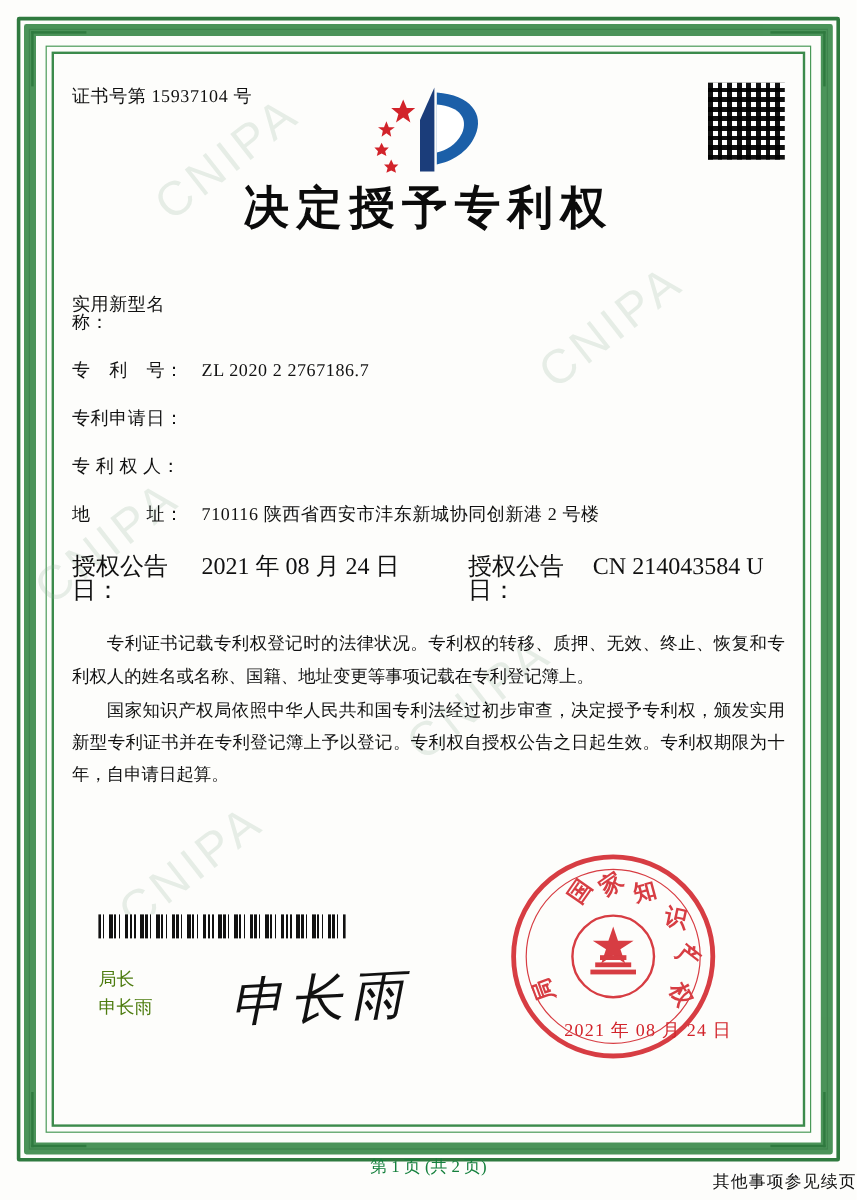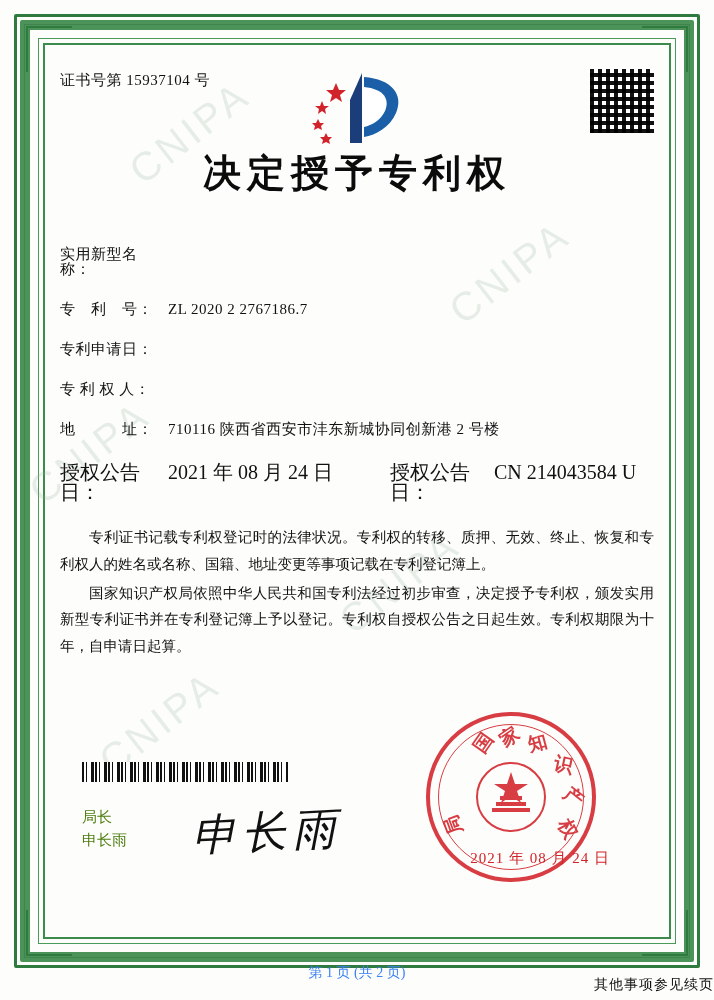--- a/index.html
+++ b/index.html
@@ -217,21 +217,21 @@
     font-size: 15px;
     color: #d2232a;
     letter-spacing: 1px;
   }
 
   .page-num {
     position: absolute;
     left: 0; right: 0; bottom: 18px;
     text-align: center;
     font-size: 14px;
-    color: #3b82f6;
+    color: #15803d;
   }
   .footer-note {
     position: absolute;
     left: 0; right: 0; bottom: 6px;
     text-align: right;
     font-size: 14px;
     color: #111;
     letter-spacing: 1px;
   }
 </style>

